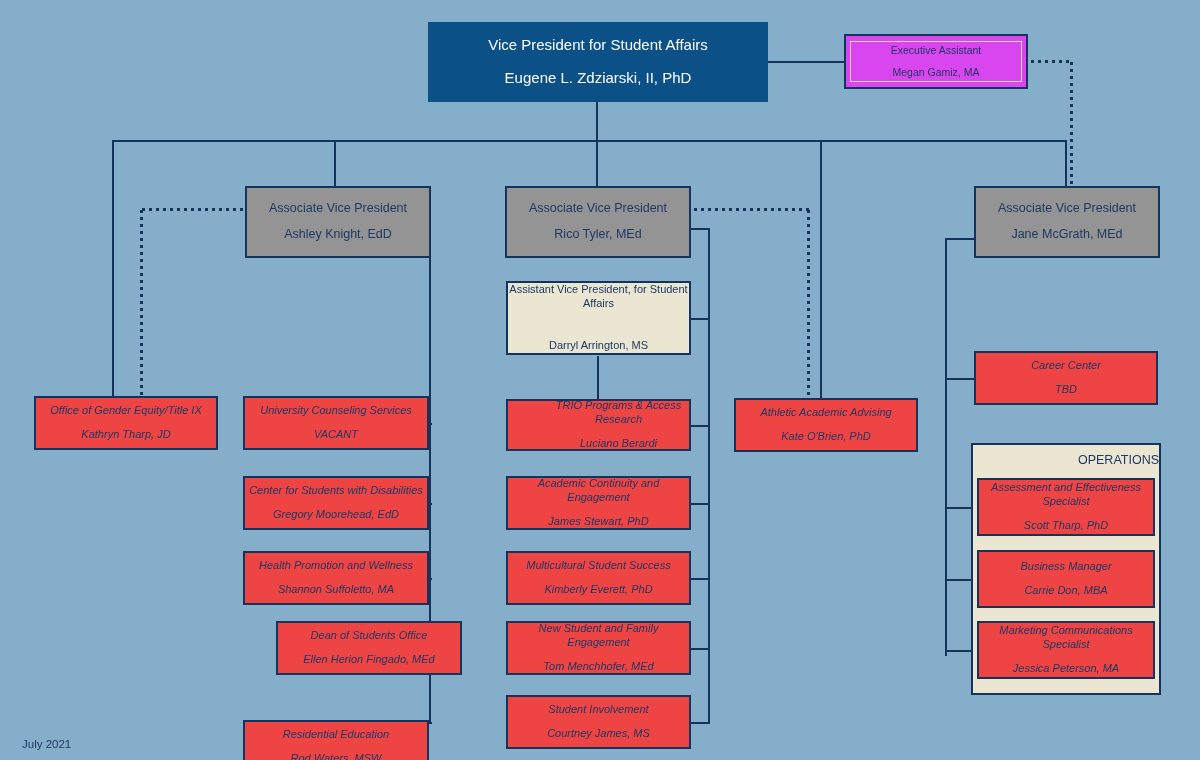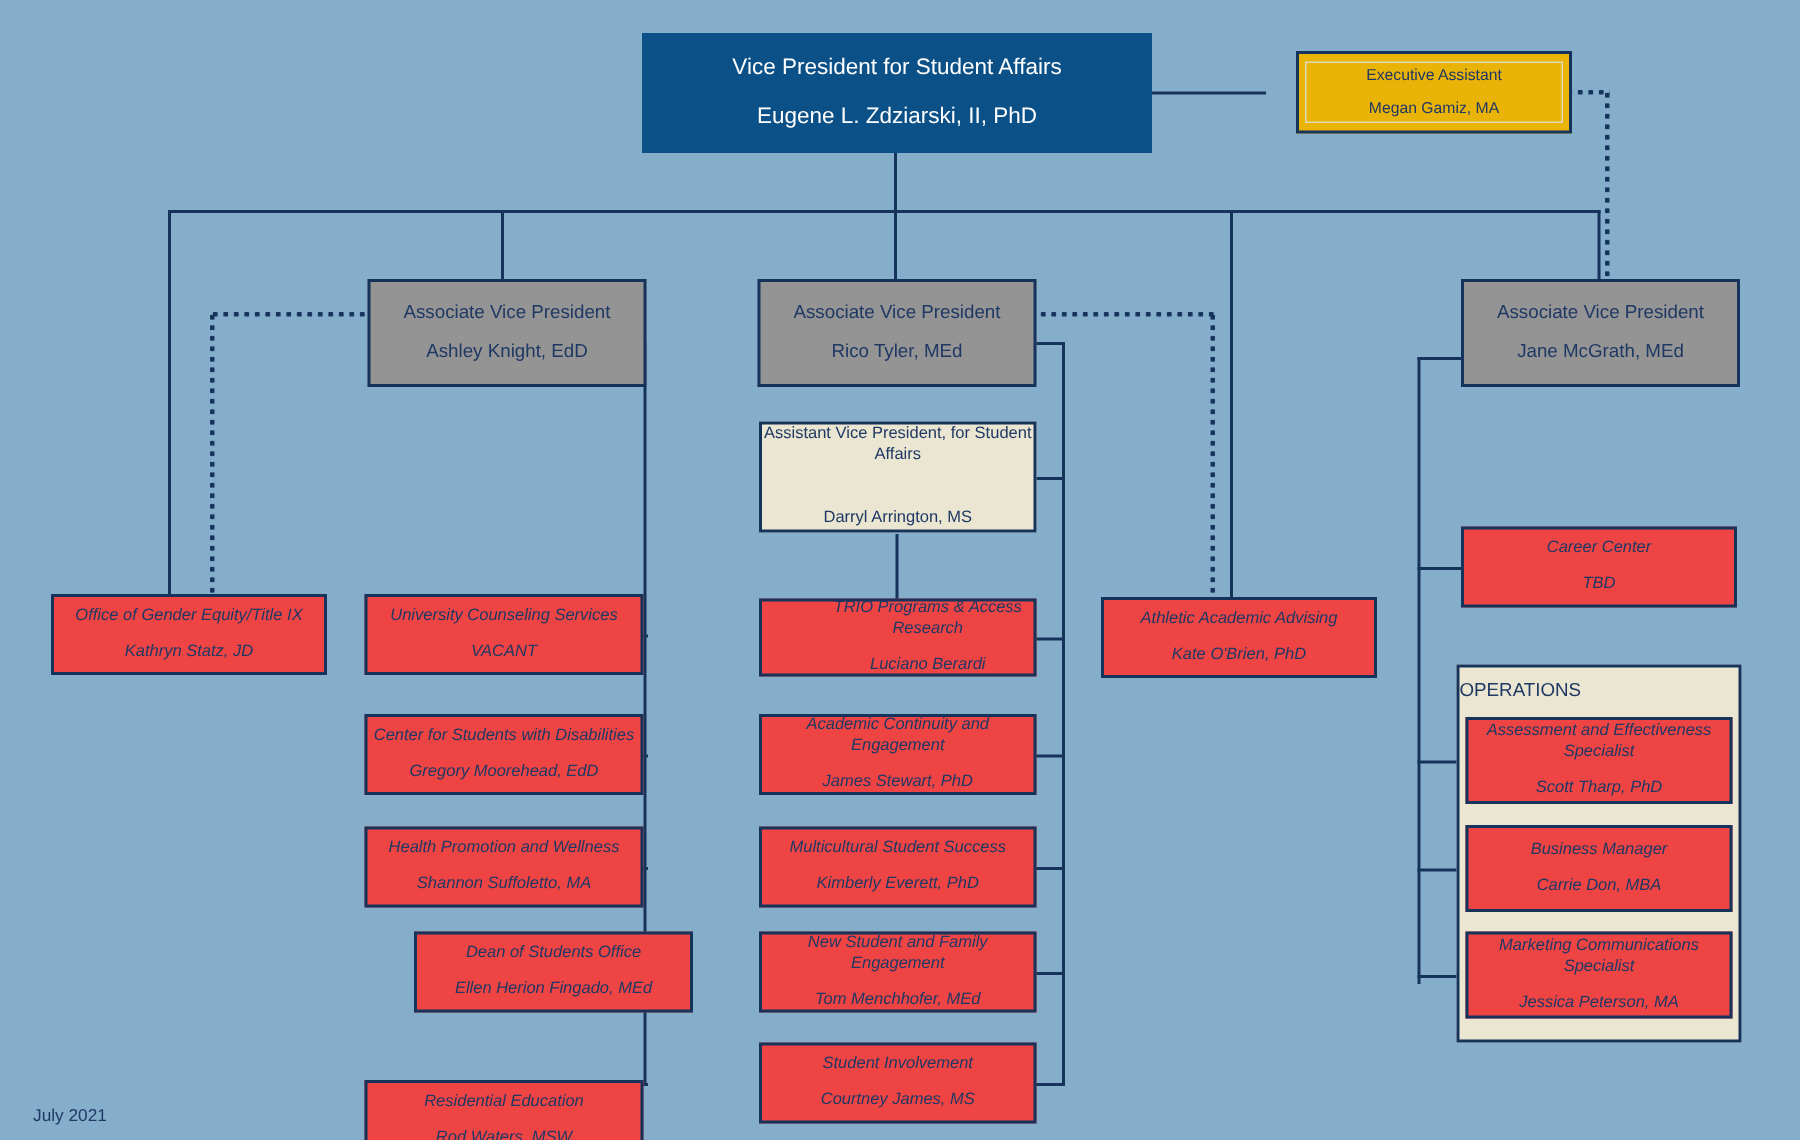--- a/index.html
+++ b/index.html
@@ -58,40 +58,40 @@
   .box--asst .t{margin-bottom:28px;}
 
   .box--white{
     background:#ef4444;border-color:#16335C;color:#1F3864;
     font-size:11px;
     font-style:italic;
   }
   .box--white .t{margin-bottom:10px;}
 
   .box--ea{
-    background:#eab308;border-color:#16335C;color:#1F3864;
-    font-size:10.5px;padding:5px;margin-left:20px;
+    background:#d946ef;border-color:#16335C;color:#1F3864;
+    font-size:10.5px;padding:5px;
   }
   .box--ea .inner{
     border:1px solid #DED8BE;width:100%;height:100%;
     display:flex;flex-direction:column;align-items:center;justify-content:center;
   }
   .box--ea .t{margin-bottom:9px;}
 
   
   .ops{
     position:absolute;
     box-sizing:border-box;
     background:#EAE6D2;
     border:2px solid #16335C;
     z-index:4;
   }
   .ops-title{
     position:absolute;left:0;right:0;top:8px;
-    text-align:left;font-size:12.5px;color:#1F3864;
+    text-align:right;font-size:12.5px;color:#1F3864;
   }
 
   .datestamp{
     position:absolute;left:22px;top:738px;
     font-size:11.5px;color:#1F3864;
   }
 </style>
 </head>
 <body>
 
@@ -176,21 +176,21 @@
     <span class="n">Jane McGrath, MEd</span>
   </div>
 
   <div class="box box--asst" style="left:506px;top:281px;width:185px;height:74px;">
     <span class="t">Assistant Vice President, for Student Affairs</span>
     <span class="n">Darryl Arrington, MS</span>
   </div>
 
   <div class="box box--white" style="left:34px;top:396px;width:184px;height:54px;">
     <span class="t">Office of Gender Equity/Title IX</span>
-    <span class="n">Kathryn Statz, JD</span>
+    <span class="n">Kathryn Tharp, JD</span>
   </div>
 
   <div class="box box--white" style="left:734px;top:398px;width:184px;height:54px;">
     <span class="t">Athletic Academic Advising</span>
     <span class="n">Kate O'Brien, PhD</span>
   </div>
 
   <div class="box box--white" style="left:243px;top:396px;width:186px;height:54px;">
     <span class="t">University Counseling Services</span>
     <span class="n">VACANT</span>

